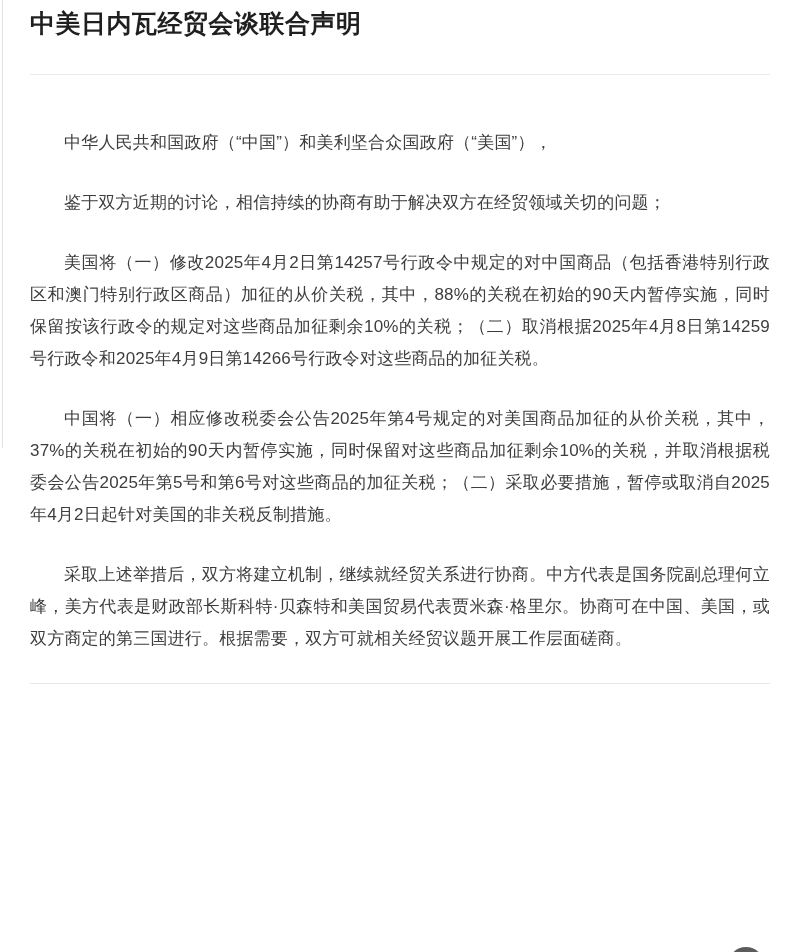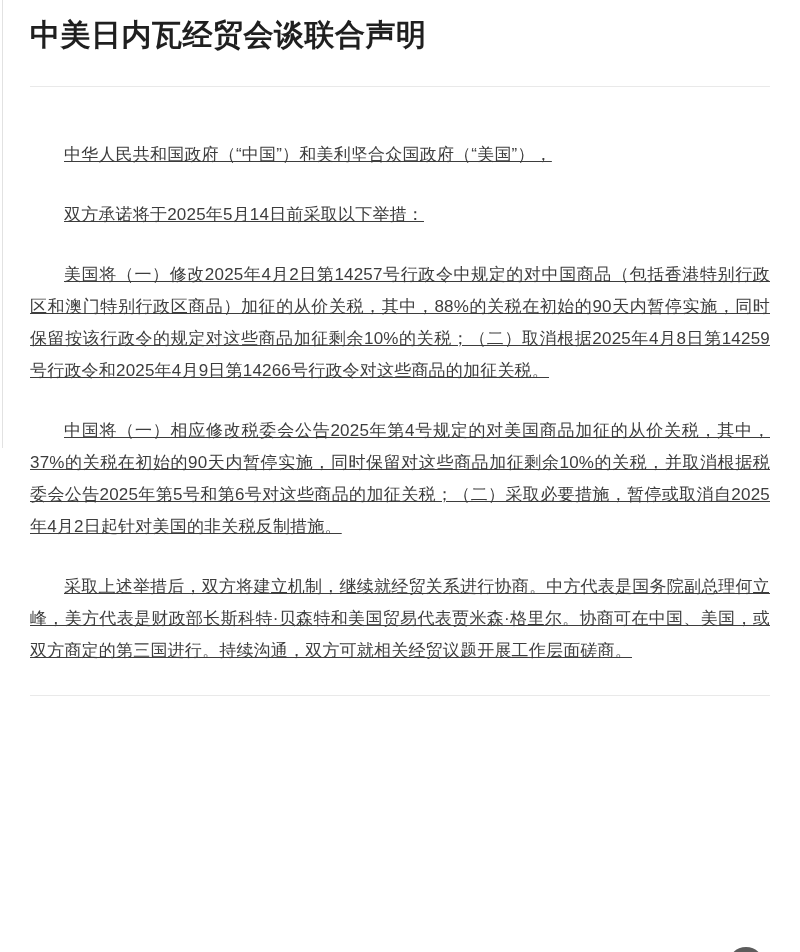--- a/index.html
+++ b/index.html
@@ -20,22 +20,21 @@
     top: 0;
     width: 1px;
     height: 448px;
     background: #e2e2e2;
   }
   .content {
     padding: 0 30px;
   }
   h1.title {
     margin: 0;
-    padding-top: 12px;
-    font-size: 30px;
+    font-size: 25px;
     line-height: 46px;
     font-weight: 700;
     color: #1f1f1f;
     letter-spacing: 0.5px;
   }
   hr.rule {
     border: none;
     border-top: 1px solid #e9e9e9;
     margin: 0;
     height: 0;
@@ -47,21 +46,20 @@
     margin-top: 28px;
   }
   p.para {
     font-size: 17px;
     line-height: 32px;
     color: #3d3d3d;
     margin: 28px 0;
     text-indent: 2em;
     text-align: justify;
     letter-spacing: 0.2px;
-    text-decoration: underline;
   }
   p.para.first {
     margin-top: 52px;
   }
   .fab {
     position: absolute;
     left: 728px;
     top: 947px;
     width: 36px;
     height: 36px;
@@ -78,26 +76,26 @@
 
 <main class="content">
   <h1 class="title">中美日内瓦经贸会谈联合声明</h1>
 
   <hr class="rule title-rule">
 
   <p class="para first">中华人民共和国政府（“中国”）和美利坚合众国政府（“美国”），</p>
 
 
 
+  <p class="para">鉴于双方近期的讨论，相信持续的协商有助于解决双方在经贸领域关切的问题；</p>
 
 
-  <p class="para">双方承诺将于2025年5月14日前采取以下举措：</p>
 
   <p class="para">美国将（一）修改2025年4月2日第14257号行政令中规定的对中国商品（包括香港特别行政区和澳门特别行政区商品）加征的从价关税，其中，88%的关税在初始的90天内暂停实施，同时保留按该行政令的规定对这些商品加征剩余10%的关税；（二）取消根据2025年4月8日第14259号行政令和2025年4月9日第14266号行政令对这些商品的加征关税。</p>
 
   <p class="para">中国将（一）相应修改税委会公告2025年第4号规定的对美国商品加征的从价关税，其中，37%的关税在初始的90天内暂停实施，同时保留对这些商品加征剩余10%的关税，并取消根据税委会公告2025年第5号和第6号对这些商品的加征关税；（二）采取必要措施，暂停或取消自2025年4月2日起针对美国的非关税反制措施。</p>
 
-  <p class="para">采取上述举措后，双方将建立机制，继续就经贸关系进行协商。中方代表是国务院副总理何立峰，美方代表是财政部长斯科特·贝森特和美国贸易代表贾米森·格里尔。协商可在中国、美国，或双方商定的第三国进行。持续沟通，双方可就相关经贸议题开展工作层面磋商。</p>
+  <p class="para">采取上述举措后，双方将建立机制，继续就经贸关系进行协商。中方代表是国务院副总理何立峰，美方代表是财政部长斯科特·贝森特和美国贸易代表贾米森·格里尔。协商可在中国、美国，或双方商定的第三国进行。根据需要，双方可就相关经贸议题开展工作层面磋商。</p>
 
   <hr class="rule bottom-rule">
 </main>
 
 <button class="fab" aria-label="floating button"></button>
 
 </body></html>

